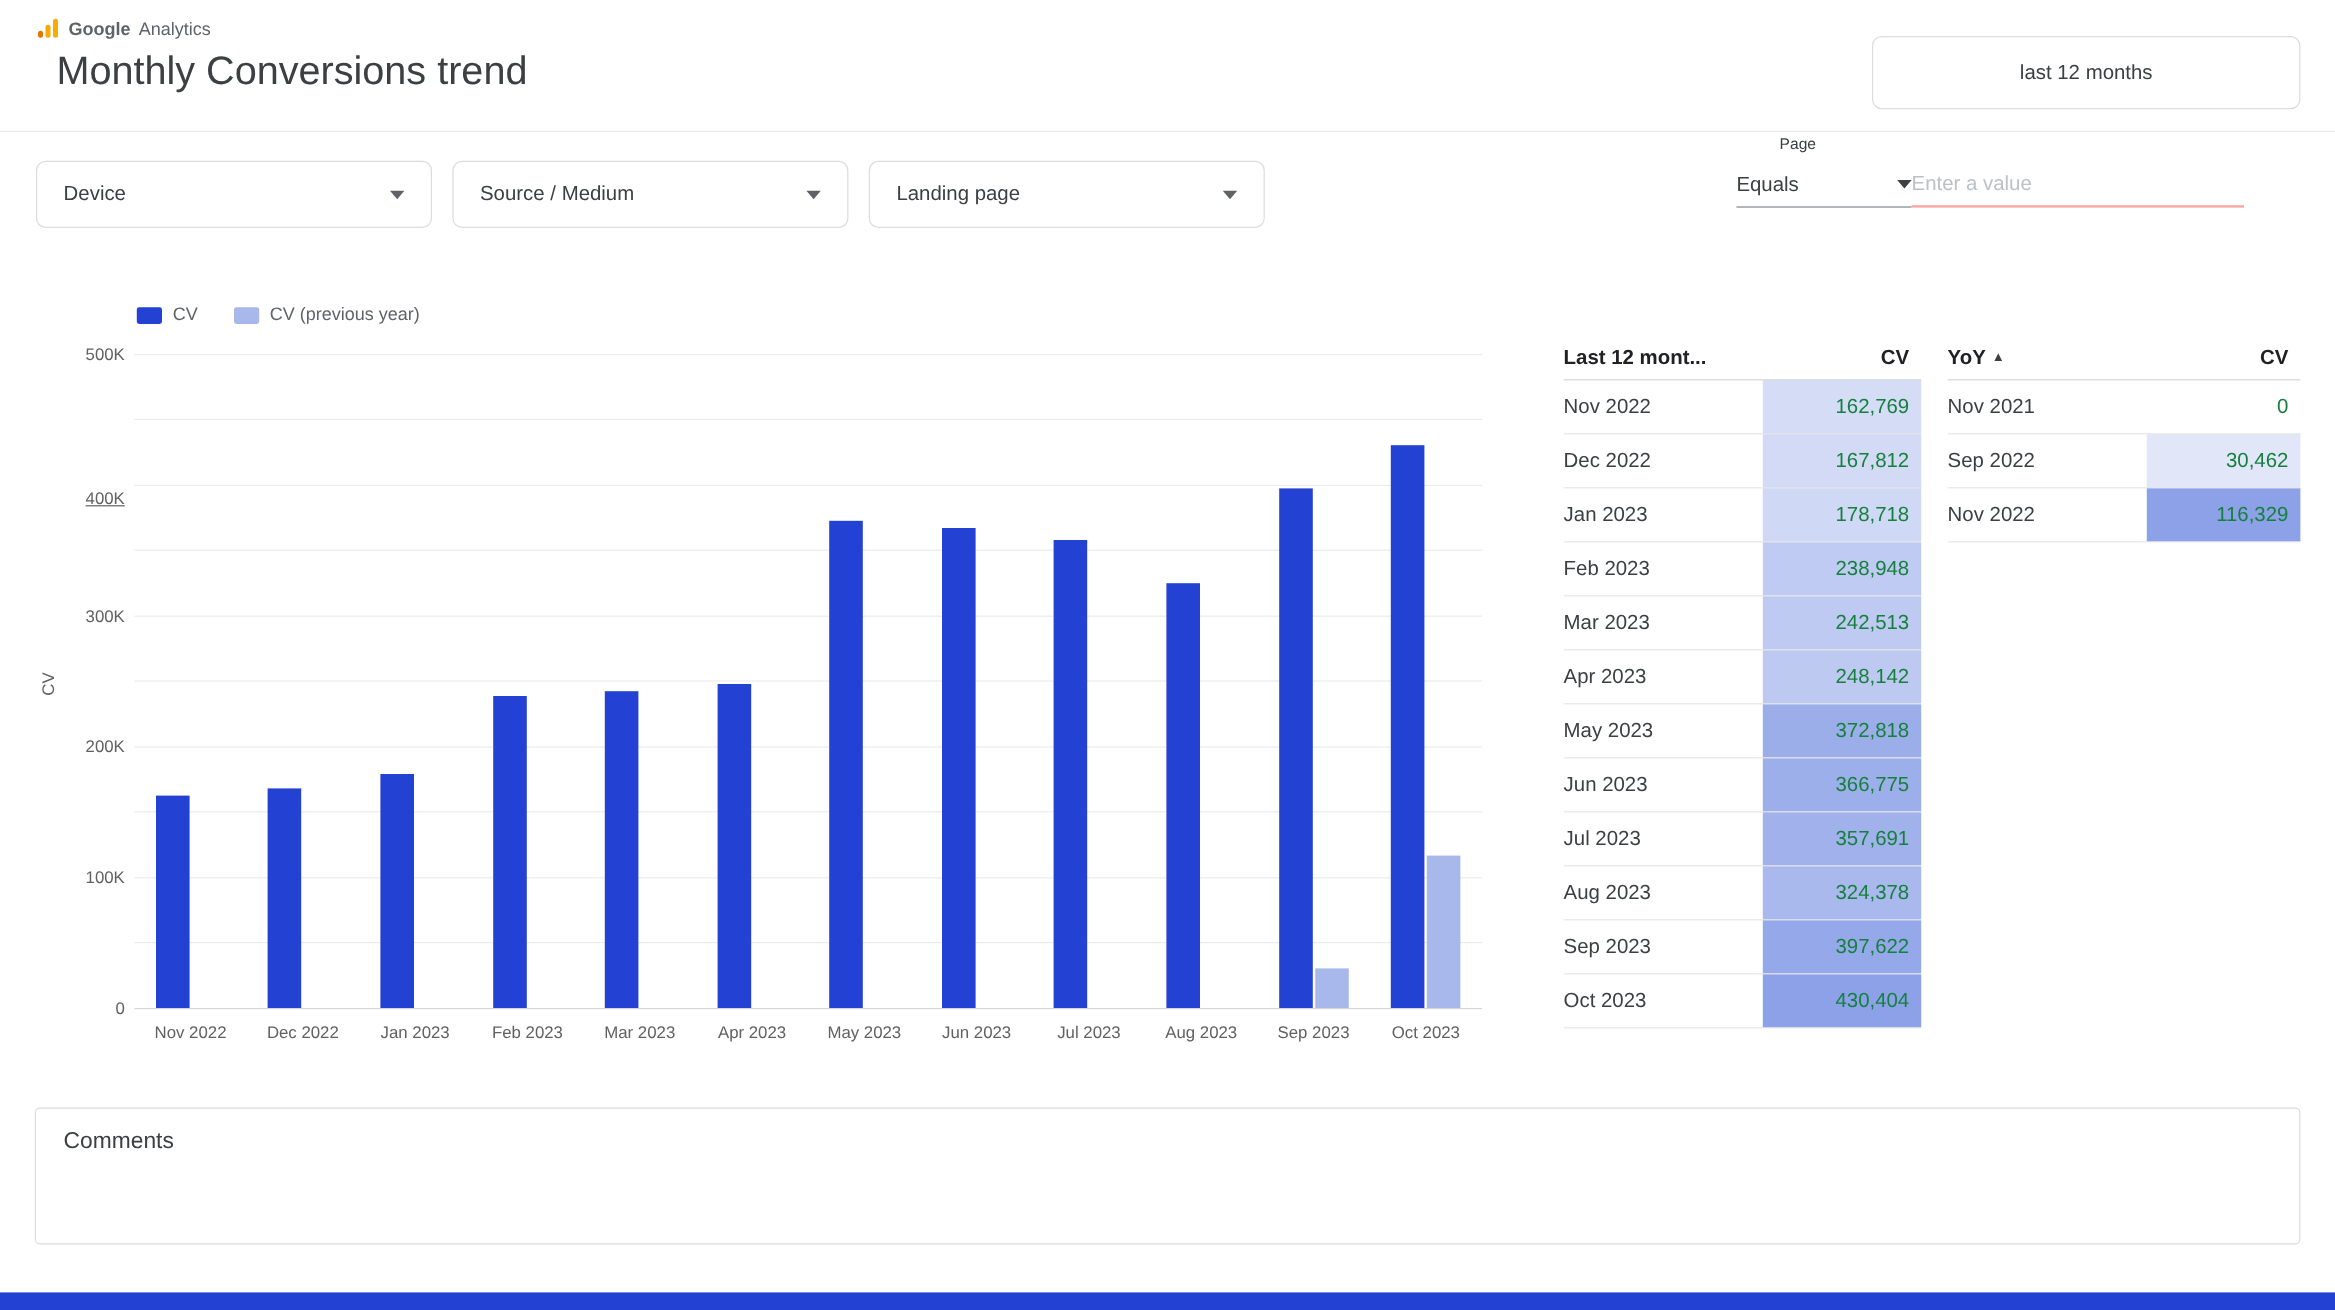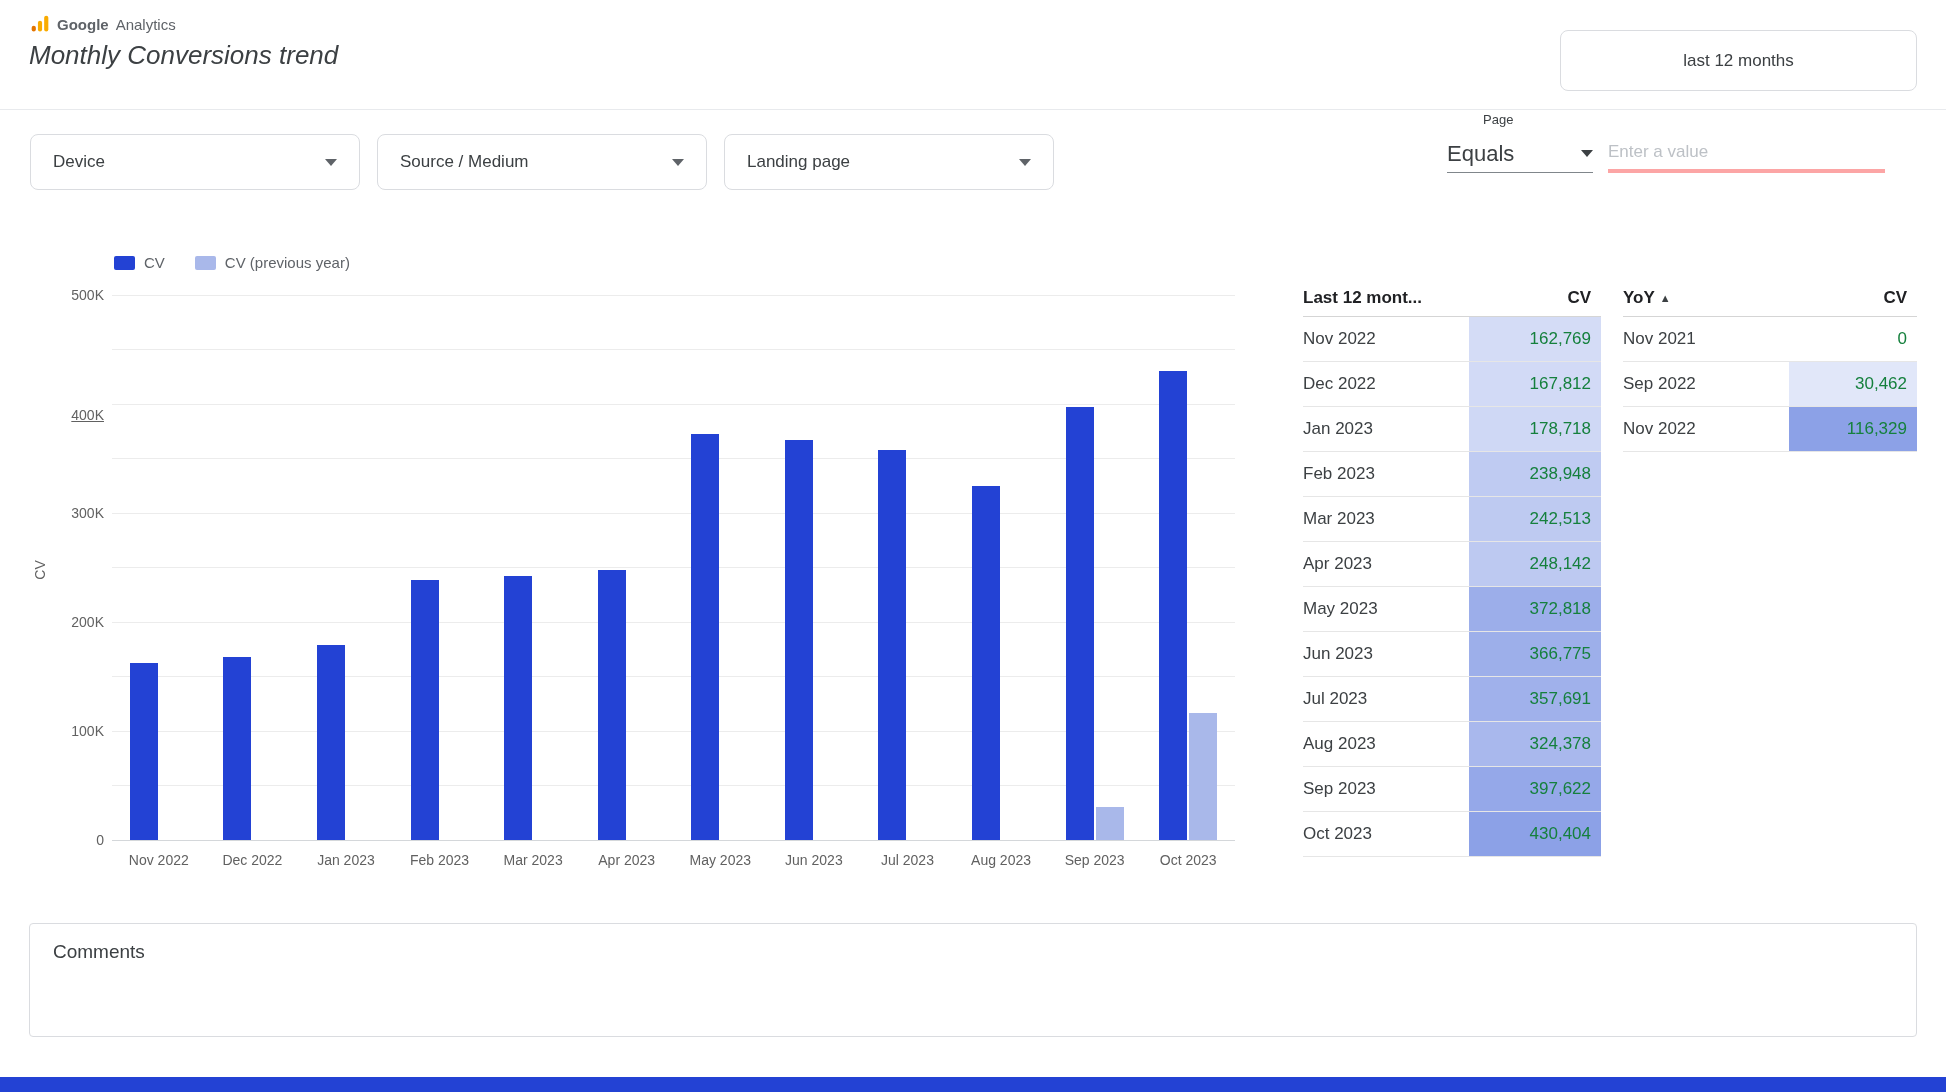--- a/index.html
+++ b/index.html
@@ -3,41 +3,41 @@
 <meta charset="utf-8">
 <style>
   html,body{margin:0;padding:0;background:#ffffff;}
   body{font-family:"Liberation Sans","DejaVu Sans",sans-serif;color:#3c4043;}
   .app{position:relative;width:1946px;height:1092px;background:#fff;overflow:hidden;}
 
   
   .brand{position:absolute;left:30px;top:14px;display:flex;align-items:center;gap:7px;}
   .brand-google{font-size:15px;font-weight:700;color:#5f6368;}
   .brand-analytics{font-size:15px;font-weight:400;color:#5f6368;}
-  .page-title{position:absolute;left:29px;top:40px;margin:0;font-size:26px;font-weight:400;color:#3c4043;font-style:italic;}
+  .page-title{position:absolute;left:47px;top:40px;margin:0;font-size:33px;font-weight:400;color:#3c4043;}
   .date-range-button{position:absolute;top:30px;right:29px;width:357px;height:61px;border:1px solid #dadce0;
     border-radius:8px;display:flex;align-items:center;justify-content:center;font-size:17px;color:#3c4043;
     cursor:pointer;box-sizing:border-box;background:#fff;}
   .divider{position:absolute;top:109px;left:0;width:100%;height:1px;background:#e8eaed;}
 
   
   .filters{position:absolute;left:30px;top:134px;display:flex;gap:17px;}
   .chip{width:330px;height:56px;border:1px solid #dadce0;border-radius:8px;display:flex;align-items:center;
     padding:0 22px;box-sizing:border-box;font-size:17px;color:#3c4043;cursor:pointer;background:#fff;}
   .chip .caret{margin-left:auto;}
   .caret{width:0;height:0;border-left:6px solid transparent;border-right:6px solid transparent;border-top:7px solid #5f6368;}
 
   
   .page-filter{position:absolute;left:1447px;top:112px;}
   .pf-label{font-size:13px;color:#3c4043;margin-left:36px;}
   .pf-row{display:flex;margin-top:8px;}
   .pf-operator{width:146px;height:38px;display:flex;align-items:center;border-bottom:1px solid #80868b;
-    font-size:22px;color:#3c4043;cursor:pointer;box-sizing:border-box;}
+    font-size:17px;color:#3c4043;cursor:pointer;box-sizing:border-box;}
   .pf-operator .caret{margin-left:auto;border-top-color:#3c4043;}
-  .pf-input{margin-left:15px;width:277px;height:38px;border:none;border-bottom:4px solid #fca5a5;font-size:17px;
+  .pf-input{width:277px;height:38px;border:none;border-bottom:2px solid #fca5a5;font-size:17px;
     color:#3c4043;outline:none;padding:0;background:transparent;font-family:inherit;box-sizing:border-box;}
   .pf-input::placeholder{color:#bdc1c6;}
 
   
   #chart-layer{position:absolute;left:0;top:240px;width:1270px;height:650px;}
   .legend{position:absolute;left:114px;top:14px;display:flex;gap:30px;align-items:center;}
   .legend-item{display:flex;align-items:center;gap:9px;font-size:15px;color:#5f6368;}
   .swatch{width:21px;height:14px;border-radius:2px;display:inline-block;}
   .y-title{position:absolute;left:30px;top:322px;font-size:14px;color:#616161;transform:rotate(-90deg);}
   .gridline{position:absolute;height:1px;background:#ececec;}

